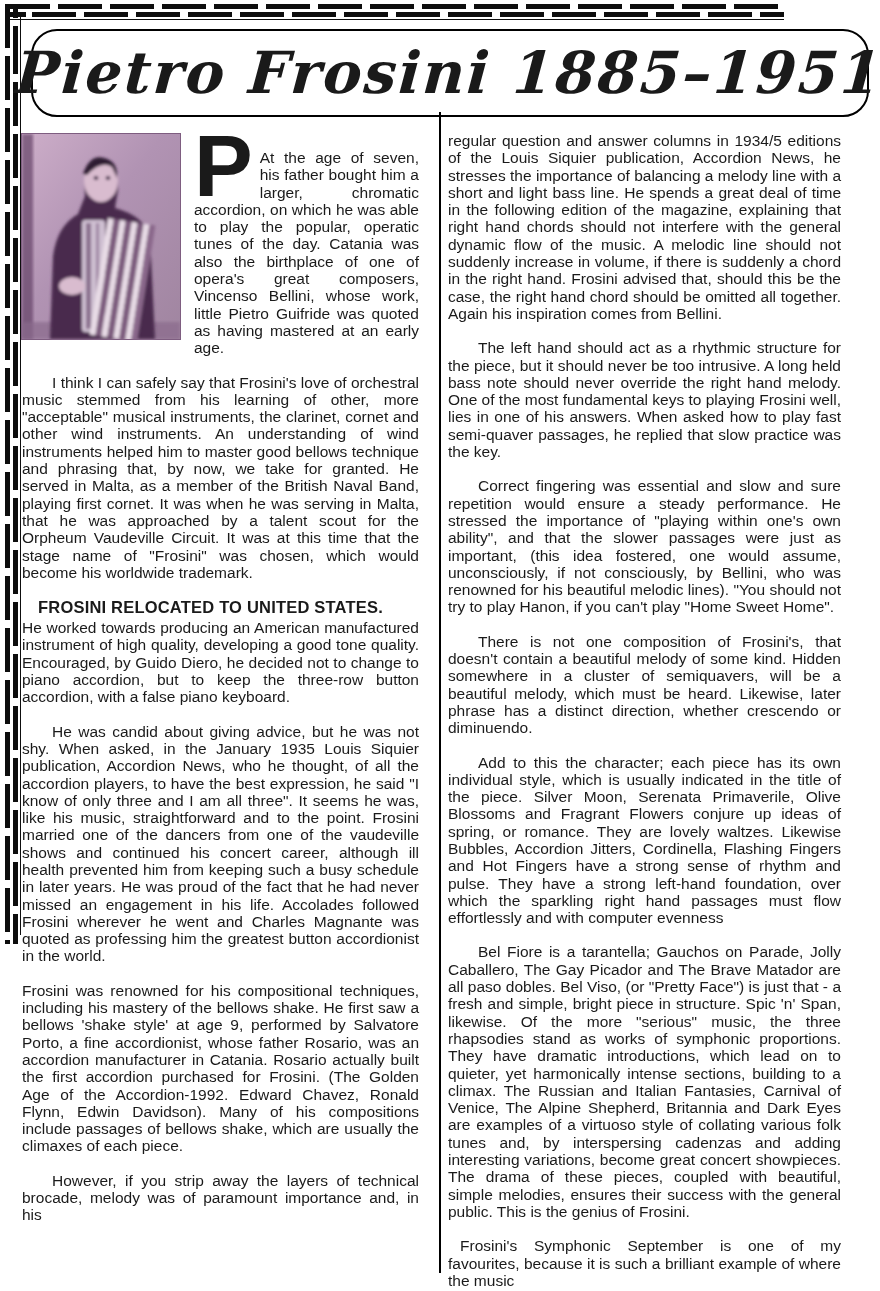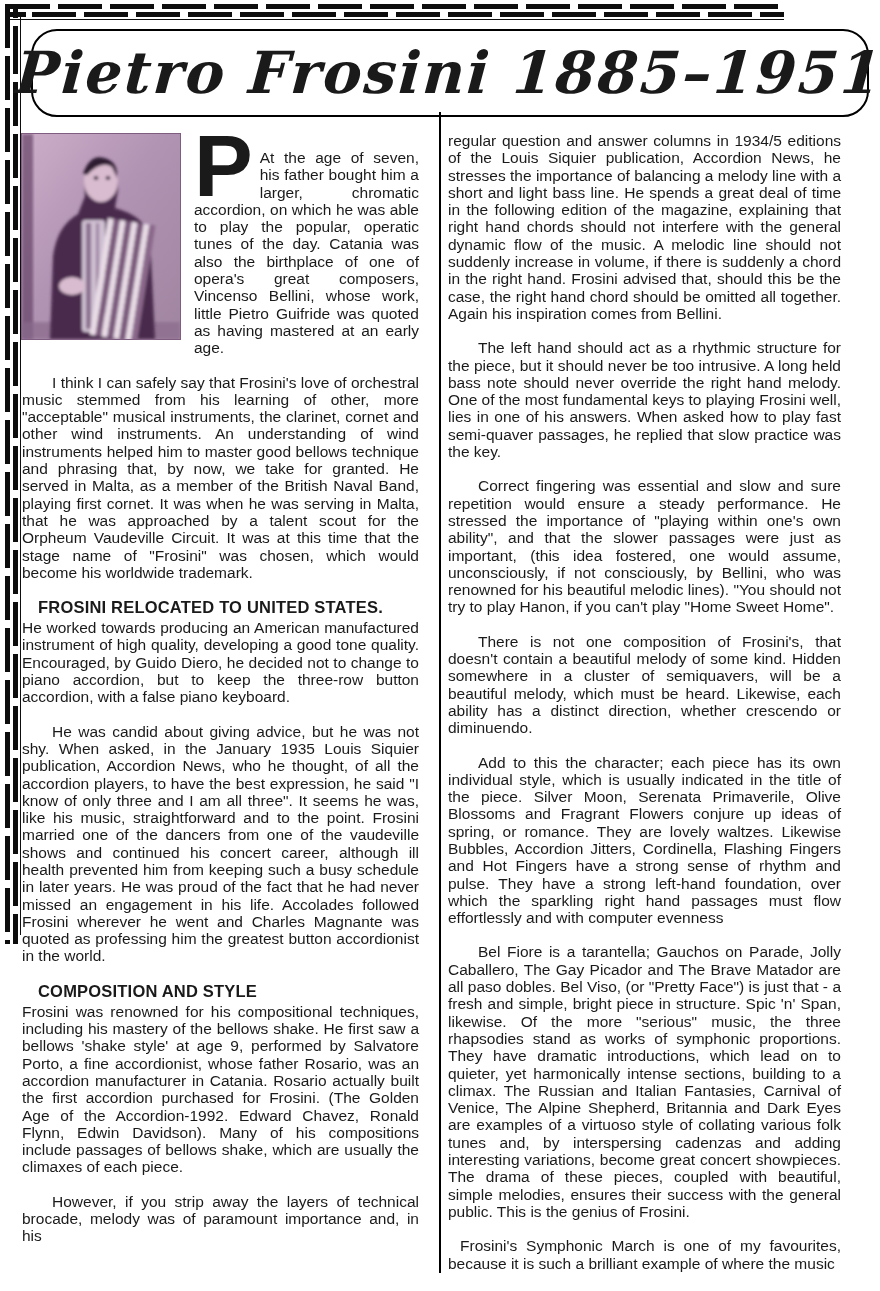--- a/index.html
+++ b/index.html
@@ -117,28 +117,27 @@
     </div>
 
     <p class="opening"><span class="dropcap">P</span></p>
     <p>At the age of seven, his father bought him a larger, chromatic accordion, on which he was able to play the popular, operatic tunes of the day. Catania was also the birthplace of one of opera's great composers, Vincenso Bellini, whose work, little Pietro Guifride was quoted as having mastered at an early age.</p>
     <p class="indent">I think I can safely say that Frosini's love of orchestral music stemmed from his learning of other, more "acceptable" musical instruments, the clarinet, cornet and other wind instruments. An understanding of wind instruments helped him to master good bellows technique and phrasing that, by now, we take for granted. He served in Malta, as a member of the British Naval Band, playing first cornet. It was when he was serving in Malta, that he was approached by a talent scout for the Orpheum Vaudeville Circuit. It was at this time that the stage name of "Frosini" was chosen, which would become his worldwide trademark.</p>
 
     <h2 class="sect">FROSINI RELOCATED TO UNITED STATES.</h2>
     <p>He worked towards producing an American manufactured instrument of high quality, developing a good tone quality. Encouraged, by Guido Diero, he decided not to change to piano accordion, but to keep the three-row button accordion, with a false piano keyboard.</p>
     <p class="indent">He was candid about giving advice, but he was not shy. When asked, in the January 1935 Louis Siquier publication, Accordion News, who he thought, of all the accordion players, to have the best expression, he said "I know of only three and I am all three". It seems he was, like his music, straightforward and to the point. Frosini married one of the dancers from one of the vaudeville shows and continued his concert career, although ill health prevented him from keeping such a busy schedule in later years. He was proud of the fact that he had never missed an engagement in his life. Accolades followed Frosini wherever he went and Charles Magnante was quoted as professing him the greatest button accordionist in the world.</p>
 
-    <h2 class="sect">COMPOSITION AND STYLE</h2>
     <p>Frosini was renowned for his compositional techniques, including his mastery of the bellows shake. He first saw a bellows 'shake style' at age 9, performed by Salvatore Porto, a fine accordionist, whose father Rosario, was an accordion manufacturer in Catania. Rosario actually built the first accordion purchased for Frosini. (The Golden Age of the Accordion-1992. Edward Chavez, Ronald Flynn, Edwin Davidson). Many of his compositions include passages of bellows shake, which are usually the climaxes of each piece.</p>
     <p class="indent">However, if you strip away the layers of technical brocade, melody was of paramount importance and, in his</p>
   </div>
 
   <div class="col col-right">
     <p>regular question and answer columns in 1934/5 editions of the Louis Siquier publication, Accordion News, he stresses the importance of balancing a melody line with a short and light bass line. He spends a great deal of time in the following edition of the magazine, explaining that right hand chords should not interfere with the general dynamic flow of the music. A melodic line should not suddenly increase in volume, if there is suddenly a chord in the right hand. Frosini advised that, should this be the case, the right hand chord should be omitted all together. Again his inspiration comes from Bellini.</p>
     <p class="indent">The left hand should act as a rhythmic structure for the piece, but it should never be too intrusive. A long held bass note should never override the right hand melody. One of the most fundamental keys to playing Frosini well, lies in one of his answers. When asked how to play fast semi-quaver passages, he replied that slow practice was the key.</p>
     <p class="indent">Correct fingering was essential and slow and sure repetition would ensure a steady performance. He stressed the importance of "playing within one's own ability", and that the slower passages were just as important, (this idea fostered, one would assume, unconsciously, if not consciously, by Bellini, who was renowned for his beautiful melodic lines). "You should not try to play Hanon, if you can't play "Home Sweet Home".</p>
-    <p class="indent">There is not one composition of Frosini's, that doesn't contain a beautiful melody of some kind. Hidden somewhere in a cluster of semiquavers, will be a beautiful melody, which must be heard. Likewise, each ability has a distinct direction, whether crescendo or diminuendo.</p>
+    <p class="indent">There is not one composition of Frosini's, that doesn't contain a beautiful melody of some kind. Hidden somewhere in a cluster of semiquavers, will be a beautiful melody, which must be heard. Likewise, later phrase has a distinct direction, whether crescendo or diminuendo.</p>
     <p class="indent">Add to this the character; each piece has its own individual style, which is usually indicated in the title of the piece. Silver Moon, Serenata Primaverile, Olive Blossoms and Fragrant Flowers conjure up ideas of spring, or romance. They are lovely waltzes. Likewise Bubbles, Accordion Jitters, Cordinella, Flashing Fingers and Hot Fingers have a strong sense of rhythm and pulse. They have a strong left-hand foundation, over which the sparkling right hand passages must flow effortlessly and with computer evenness</p>
     <p class="indent">Bel Fiore is a tarantella; Gauchos on Parade, Jolly Caballero, The Gay Picador and The Brave Matador are all paso dobles. Bel Viso, (or "Pretty Face") is just that - a fresh and simple, bright piece in structure. Spic 'n' Span, likewise. Of the more "serious" music, the three rhapsodies stand as works of symphonic proportions. They have dramatic introductions, which lead on to quieter, yet harmonically intense sections, building to a climax. The Russian and Italian Fantasies, Carnival of Venice, The Alpine Shepherd, Britannia and Dark Eyes are examples of a virtuoso style of collating various folk tunes and, by interspersing cadenzas and adding interesting variations, become great concert showpieces. The drama of these pieces, coupled with beautiful, simple melodies, ensures their success with the general public. This is the genius of Frosini.</p>
-    <p class="indent-sm">Frosini's Symphonic March is one of my favourites, because it is such a brilliant example of where the music</p>
+    <p class="indent-sm">Frosini's Symphonic September is one of my favourites, because it is such a brilliant example of where the music</p>
   </div>
 
 </div>
 
 </body></html>

